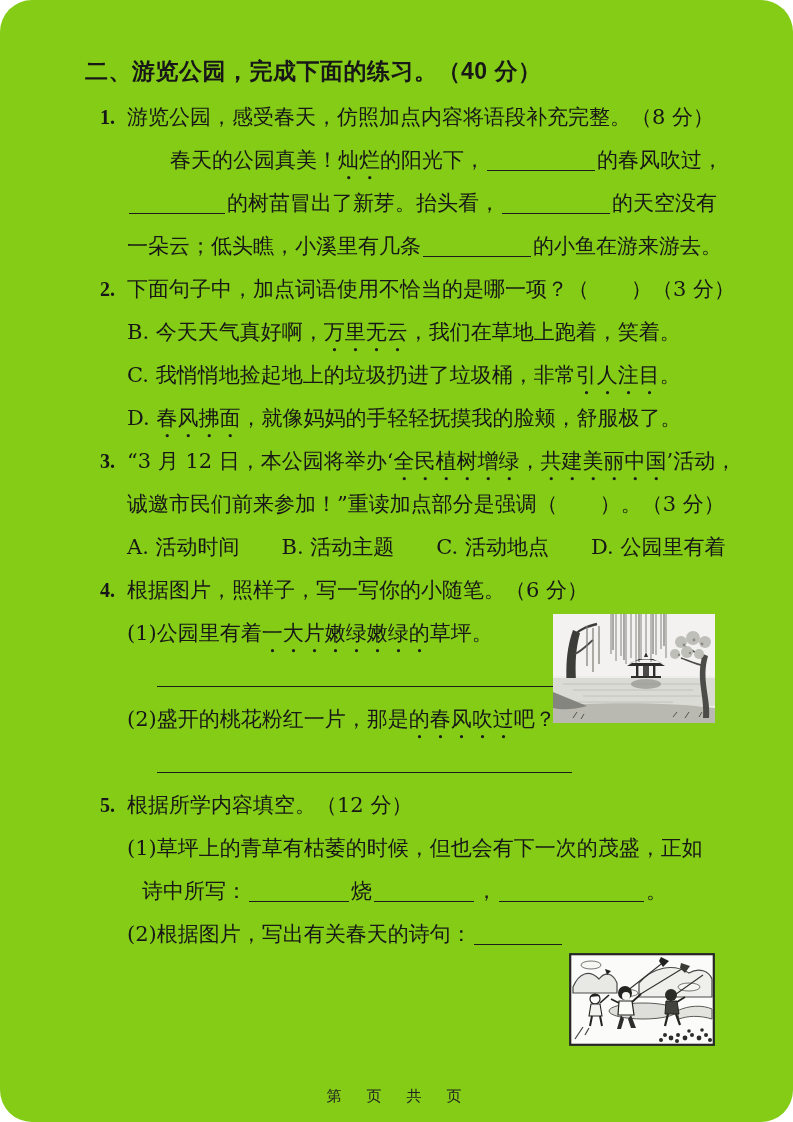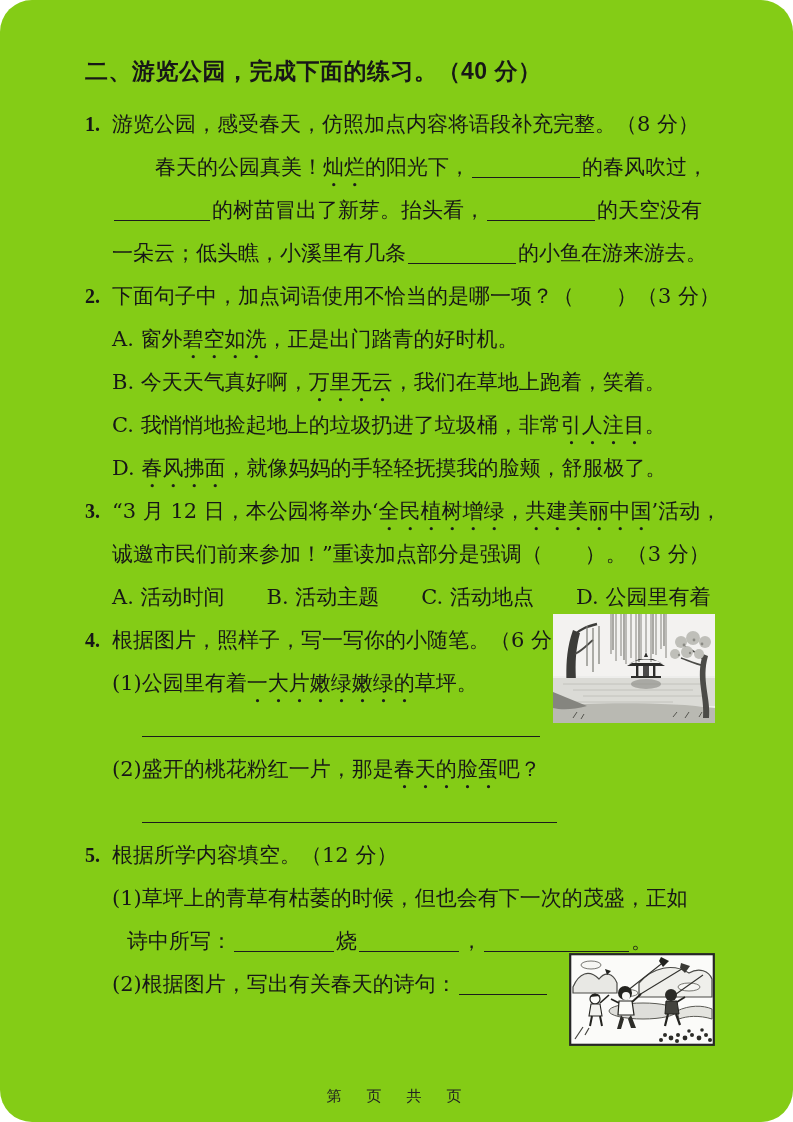--- a/index.html
+++ b/index.html
@@ -1,21 +1,21 @@
 <!DOCTYPE html>
 <html><head>
 <meta charset="utf-8">
 <style>
   html,body{margin:0;padding:0;background:#ffffff;}
   .page{position:relative;width:793px;height:1122px;background:#84cc16;overflow:hidden;
         color:#171717;font-family:"DejaVu Serif","Liberation Serif",serif;border-radius:32px;}
   .content{position:absolute;left:85px;top:54px;width:636px;}
   .title{font-family:"Liberation Sans","DejaVu Sans",sans-serif;font-weight:700;
          font-size:23px;line-height:34px;margin:0 0 16px 0;letter-spacing:.5px;white-space:nowrap;}
-  .line{font-size:21px;line-height:41px;height:43px;white-space:nowrap;}
+  .line{font-size:21px;line-height:27px;height:43px;white-space:nowrap;margin-left:15px;}
   .qnum{display:inline-block;width:27px;font-weight:700;font-size:20px;
         font-family:"Liberation Serif","DejaVu Serif",serif;}
   .ind{padding-left:27px;}          
   .ind2{padding-left:70px;}         
   .ind3{padding-left:42px;}         
   .ind4{padding-left:30px;}         
   .indblank{padding-left:55px;}     
   .blank{display:inline-block;height:4px;border-bottom:1.6px solid #1c1c1c;
          vertical-align:-4px;margin:0 2px;}
   .em-dot{-webkit-text-emphasis:filled dot #1c1c1c;-webkit-text-emphasis-position:under right;
@@ -36,37 +36,36 @@
 
     <div>
       <div class="line"><span class="qnum">1.</span><span><span>游览公园，感受春天，仿照加点内容将语段补充完整。（8 分）</span></span></div>
       <div class="line ind2"><span>春天的公园真美！</span><span class="em-dot">灿烂</span><span>的阳光下，</span><span class="blank" style="width: 108px;"></span><span>的春风吹过，</span></div>
       <div class="line ind"><span class="blank" style="width: 96px;"></span><span>的树苗冒出了新芽。抬头看，</span><span class="blank" style="width: 108px;"></span><span>的天空没有</span></div>
       <div class="line ind"><span>一朵云；低头瞧，小溪里有几条</span><span class="blank" style="width: 108px;"></span><span>的小鱼在游来游去。</span></div>
     </div>
 
     <div>
       <div class="line"><span class="qnum">2.</span><span><span>下面句子中，加点词语使用不恰当的是哪一项？（　　）（3 分）</span></span></div>
-      <div class="line ind"><span>A. 窗外</span><span class="em-dot">碧空如洗</span><span>，正是出门踏青的好时机。</span></div>
       <div class="line ind"><span>B. 今天天气真好啊，</span><span class="em-dot">万里无云</span><span>，我们在草地上跑着，笑着。</span></div>
       <div class="line ind"><span>C. 我悄悄地捡起地上的垃圾扔进了垃圾桶，非常</span><span class="em-dot">引人注目</span><span>。</span></div>
       <div class="line ind"><span>D. </span><span class="em-dot">春风拂面</span><span>，就像妈妈的手轻轻抚摸我的脸颊，舒服极了。</span></div>
     </div>
 
     <div>
       <div class="line"><span class="qnum">3.</span><span><span>“3 月 12 日，本公园将举办‘</span><span class="em-dot">全民植树增绿，共建美丽中国</span><span>’活动，</span></span></div>
       <div class="line ind"><span>诚邀市民们前来参加！”重读加点部分是强调（　　）。（3 分）</span></div>
       <div class="line ind"><span>A. 活动时间　　B. 活动主题　　C. 活动地点　　D. 公园里有着</span></div>
     </div>
 
     <div>
       <div class="line"><span class="qnum">4.</span><span><span>根据图片，照样子，写一写你的小随笔。（6 分）</span></span></div>
       <div class="line ind"><span>(1)公园里有着</span><span class="em-dot">一大片嫩绿嫩绿的</span><span>草坪。</span></div>
       <div class="line indblank"><span class="blank" style="width: 398px;"></span></div>
-      <div class="line ind"><span>(2)盛开的桃花粉红一片，那是</span><span class="em-dot">春天的脸蛋</span><span>吧？</span></div>
+      <div class="line ind"><span>(2)盛开的桃花粉红一片，那是</span><span class="em-dot">的春风吹过</span><span>吧？</span></div>
       <div class="line indblank"><span class="blank" style="width: 415px;"></span></div>
     </div>
 
     <div>
       <div class="line"><span class="qnum">5.</span><span><span>根据所学内容填空。（12 分）</span></span></div>
       <div class="line ind"><span>(1)草坪上的青草有枯萎的时候，但也会有下一次的茂盛，正如</span></div>
       <div class="line ind3"><span>诗中所写：</span><span class="blank" style="width: 100px;"></span><span>烧</span><span class="blank" style="width: 100px;"></span><span>，</span><span class="blank" style="width: 145px;"></span><span>。</span></div>
       <div class="line ind"><span>(2)根据图片，写出有关春天的诗句：</span><span class="blank" style="width: 88px;"></span></div>
     </div>
 

